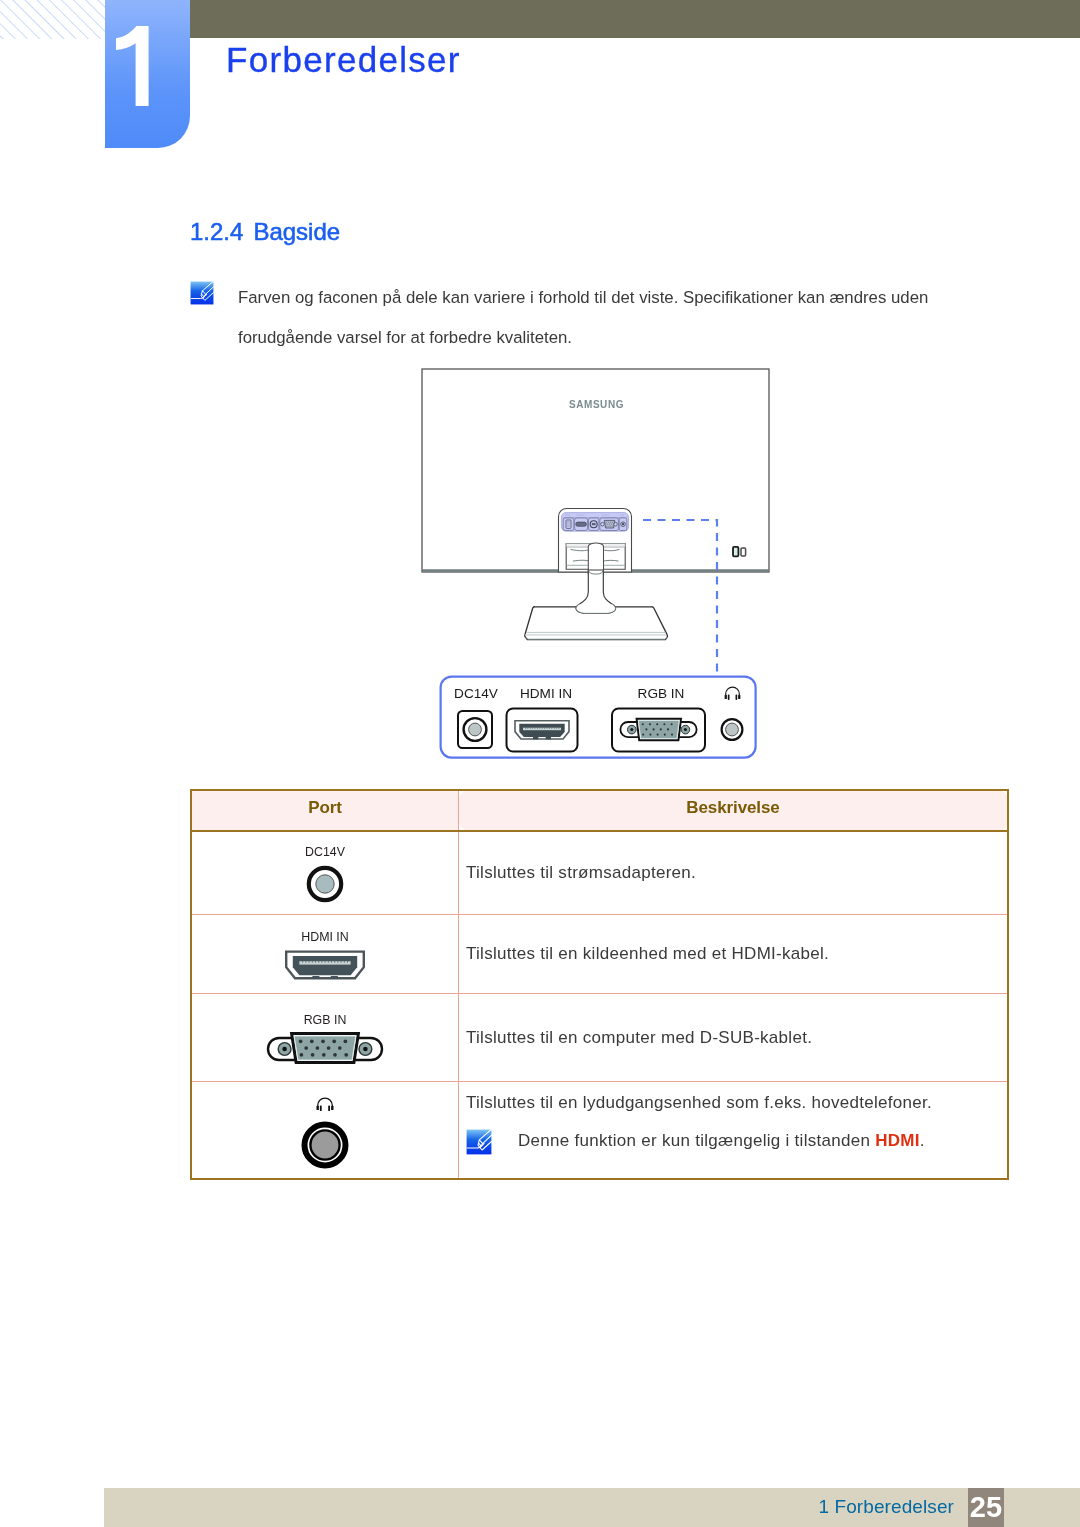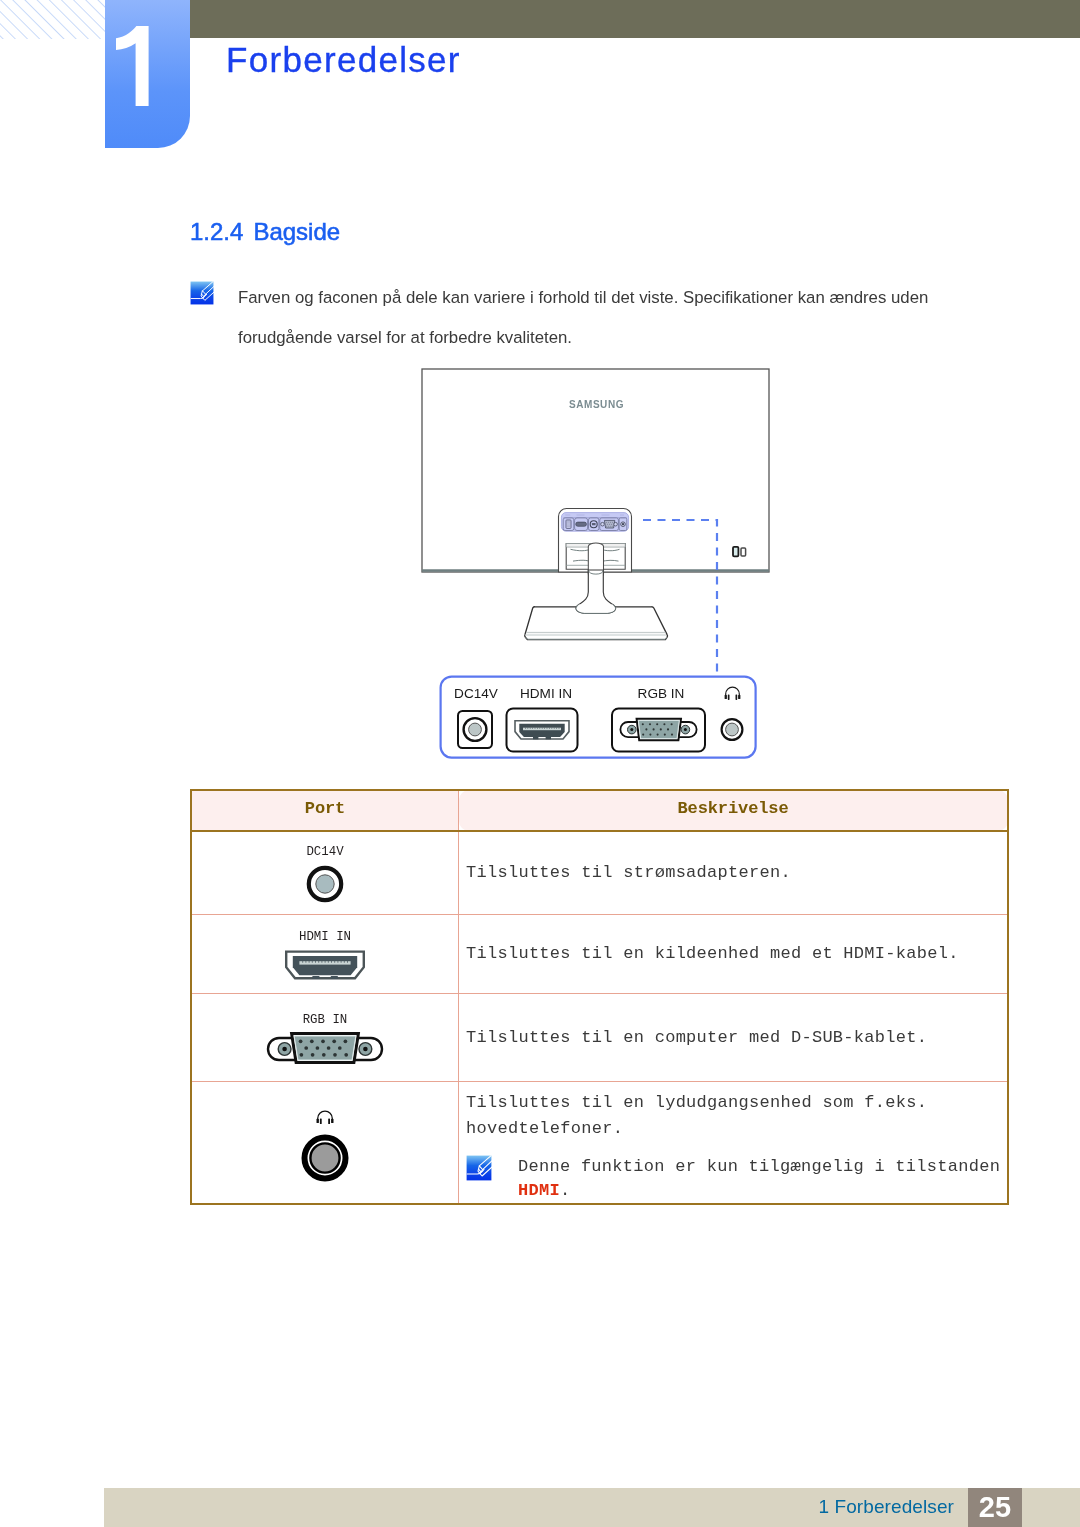--- a/index.html
+++ b/index.html
@@ -32,21 +32,21 @@
   .note-icon svg{display:block;}
   .note-text{margin-left:24px;font-size:16.8px;color:#3a3a3a;line-height:40px;width:712px;}
 
   
   .diagram{position:absolute;left:415px;top:365px;width:360px;height:330px;}
   .io-panel{position:absolute;left:439px;top:675px;width:320px;height:86px;}
 
   
   .tbl{position:absolute;left:190px;top:789px;width:816px;border-collapse:collapse;
     table-layout:fixed;border:2px solid #9C7420;}
-  .tbl td,.tbl th{border:0;padding:0;vertical-align:middle;font-family:Liberation Mono, monospace;}
+  .tbl td,.tbl th{border:0;padding:0;vertical-align:middle;}
   .tbl th{background:#FDEFEE;color:#7A5A05;font-size:17px;font-weight:700;height:34px;
     border-bottom:2px solid #9C7420;vertical-align:middle;letter-spacing:-0.1px;
     padding-bottom:5px;}
   .tbl th.c2{border-left:1.5px solid #E8A593;border-radius:10px;}
   .tbl td.c2{border-left:1.5px solid #E8A593;}
   .tbl tbody tr + tr td{border-top:1.5px solid #E8A593;}
   .tbl .c1{width:266px;text-align:center;}
   .tbl .c2{width:548px;}
   .tbl td.c2{padding-left:7px;font-size:17px;color:#3a3a3a;line-height:26px;letter-spacing:0.28px;}
   .tbl tr.r4 td.c2{vertical-align:top;padding-top:8px;}
@@ -65,21 +65,21 @@
   .inner-note{display:flex;align-items:flex-start;margin-top:13px;}
   .inner-note .ic{flex:0 0 auto;width:26px;height:26px;margin-left:0px;}
   .inner-note .ic svg{display:block;}
   .inner-note .tx{margin-left:26px;font-size:17px;color:#3a3a3a;line-height:24px;letter-spacing:0.28px;}
   .hl{color:#E03010;font-weight:700;}
 
   
   .footer-bar{position:absolute;left:104px;top:1488px;width:976px;height:39px;background:#D9D4C2;}
   .footer-text{position:absolute;right:126px;top:1496px;font-size:19px;color:#0369a1;
     font-weight:400;letter-spacing:0.1px;line-height:21px;}
-  .page-box{position:absolute;left:968px;top:1488px;width:54px;height:39px;background:#91867C;
+  .page-box{position:absolute;left:968px;top:1488px;width:36px;height:39px;background:#91867C;
     color:#fff;font-size:29px;font-weight:700;display:flex;align-items:center;
     justify-content:center;line-height:1;padding-bottom:1px;box-sizing:border-box;}
 </style>
 </head>
 <body>
 
 <svg width="0" height="0" style="position:absolute" aria-hidden="true">
  <defs>
   <linearGradient id="noteGrad" x1="0" y1="0" x2="0" y2="1">
     <stop offset="0%" stop-color="#7EC4F2"></stop>

